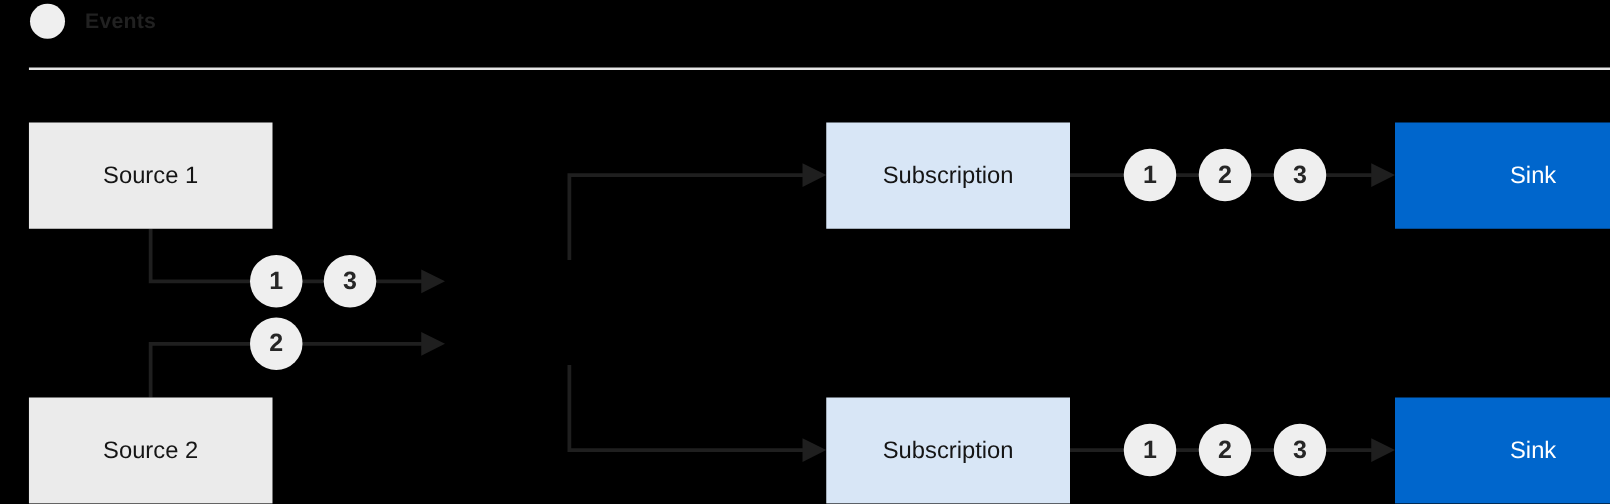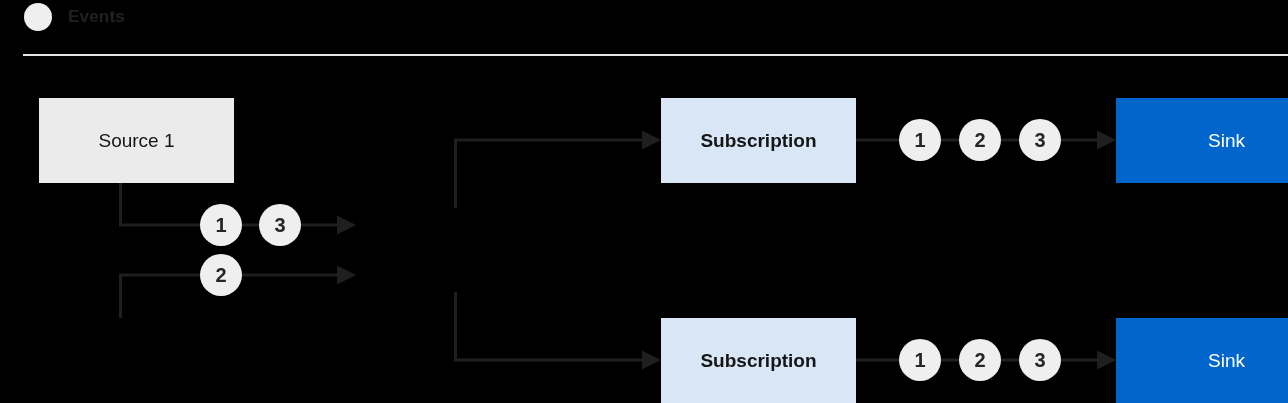--- a/index.html
+++ b/index.html
@@ -66,23 +66,23 @@
   .node {
     position: absolute;
     width: 195px; height: 85px;
     display: flex;
     align-items: center;
     justify-content: center;
     font-size: 19px;
     color: var(--text_dark);
   }
   .node.gray  { background: var(--box_gray); }
-  .node.blue-light { background: var(--box_blue_light); font-weight: bold; }
+  .node.blue-light { background: var(--box_blue_light); }
   .node.blue  { background: var(--box_blue); color: var(--text_light); padding-left: 26px; }
-  .n-source1 { left: 16px;    top: 98px;  }
+  .n-source1 { left: 0;    top: 98px;  }
   .n-source2 { left: 0;    top: 318px; }
   .n-channel { left: 333px; top: 207px; width: 197px; height: 86px; }
   .n-sub-top { left: 638px; top: 98px;  }
   .n-sub-bot { left: 638px; top: 318px; }
   .n-sink-top { left: 1093px; top: 98px;  }
   .n-sink-bot { left: 1093px; top: 318px; }
   
   .event-dot {
     position: absolute;
     width: 42px; height: 42px;
@@ -124,20 +124,21 @@
     <polygon class="ah" points="638,360 619,350.5 619,369.5"></polygon>
 
     <line class="wire" x1="833" y1="140" x2="1076" y2="140"></line>
     <polygon class="ah" points="1093,140 1074,130.5 1074,149.5"></polygon>
 
     <line class="wire" x1="833" y1="360" x2="1076" y2="360"></line>
     <polygon class="ah" points="1093,360 1074,350.5 1074,369.5"></polygon>
   </svg>
 
   <div class="node gray n-source1">Source 1</div>
+  <div class="node gray n-source2">Source 2</div>
   <div class="node blue-light n-sub-top">Subscription</div>
   <div class="node blue-light n-sub-bot">Subscription</div>
   <div class="node blue n-sink-top">Sink</div>
   <div class="node blue n-sink-bot">Sink</div>
 
   <div class="event-dot" style="left:198px; top:225px;">1</div>
   <div class="event-dot" style="left:257px; top:225px;">3</div>
   <div class="event-dot" style="left:198px; top:275px;">2</div>
 
   <div class="event-dot" style="left:897px; top:140px;">1</div>

